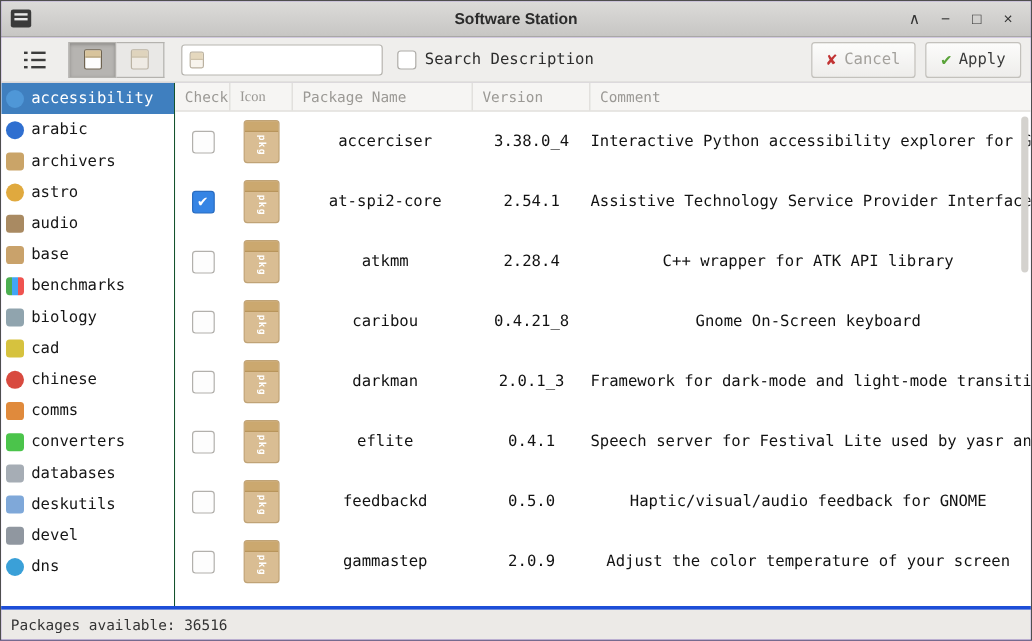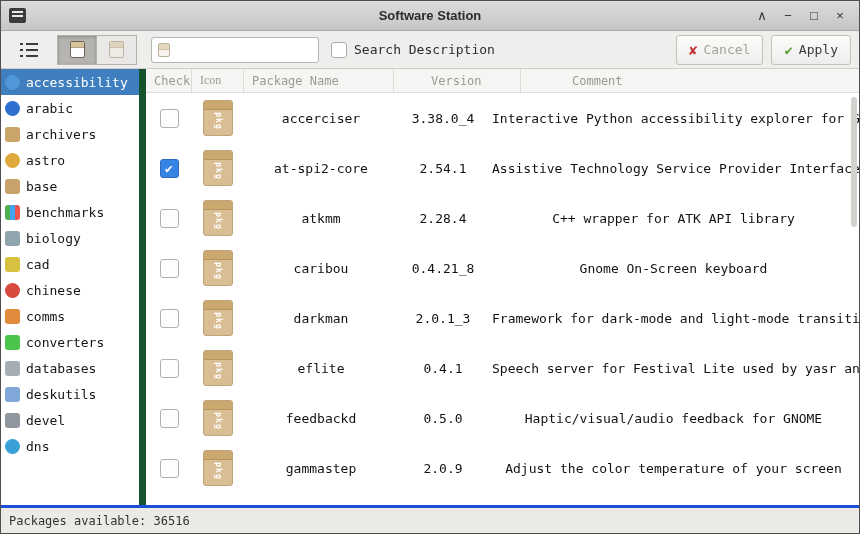--- a/index.html
+++ b/index.html
@@ -36,21 +36,21 @@
   .cb-label { margin-left:7px; font-size:13px; color:#2d2d2d; }
   .tb-spacer { flex:1; }
   .btn { height:30px; padding:0 12px; margin-right:8px; border:1px solid #c3c1bc; border-radius:3px; background:linear-gradient(#fcfcfb,#eeedeb); display:flex; align-items:center; gap:6px; font-size:13px; }
   .btn-cancel { color:#a3a19c; }
   .btn-apply { color:#3a3a3a; }
   .x-glyph { color:#c23434; font-size:14px; font-weight:bold; }
   .check-glyph { color:#5aa339; font-size:14px; font-weight:bold; }
 
   
   .main { flex:1; display:flex; overflow:hidden; background:#fff; position:relative; }
-  .sidebar { width:145px; flex:0 0 145px; background:#fff; border-right:7px solid #14532d; overflow:hidden; }
+  .sidebar { width:145px; flex:0 0 145px; background:#fff; border-right:1px solid #14532d; overflow:hidden; }
   .side-item { height:26px; display:flex; align-items:center; gap:6px; padding-left:4px; font-size:13px; color:#161616; white-space:nowrap; }
   .side-item.on { background:#3f7fbf; color:#fff; }
   .cat-ico { width:15px; height:15px; border-radius:3px; flex:0 0 auto; }
   .c-accessibility{background:#4f97d7;border-radius:50%;}
   .c-arabic{background:#2f6fd0;border-radius:50%;}
   .c-archivers{background:#caa468;}
   .c-astro{background:#e0a93e;border-radius:50%;}
   .c-audio{background:#a98a62;}
   .c-base{background:#c9a26b;}
   .c-benchmarks{background:linear-gradient(90deg,#4caf50 0 33%,#42a5f5 33% 66%,#ef5350 66% 100%);}
@@ -60,21 +60,21 @@
   .c-comms{background:#e08a3c;}
   .c-converters{background:#4bc44b;}
   .c-databases{background:#a6adb5;}
   .c-deskutils{background:#7fa8d9;}
   .c-devel{background:#9097a0;}
   .c-dns{background:#3aa0d8;border-radius:50%;}
 
   .content { flex:1; display:flex; flex-direction:column; background:#fff; position:relative; overflow:hidden; }
   .thead { height:24px; flex:0 0 24px; background:#f6f5f3; border-bottom:1px solid #dddbd7; display:flex; color:#9b9995; font-size:12px; }
   .th { display:flex; align-items:center; padding-left:8px; border-right:1px solid #dddbd7; overflow:hidden; white-space:nowrap; }
-  .th-check{ width:46px; } .th-icon{ width:52px;font-family:Liberation Serif, serif; } .th-name{ width:150px; } .th-ver{ width:98px;margin-left:29px; } .th-comment{ flex:1; border-right:none;margin-left:43px; }
+  .th-check{ width:46px; } .th-icon{ width:52px;font-family:Liberation Serif, serif; } .th-name{ width:150px; } .th-ver{ width:98px; } .th-comment{ flex:1; border-right:none; }
 
   .tbody { flex:1; overflow:hidden; }
   .row { height:50px; display:flex; align-items:center;text-align:center; }
   .cell-check { width:46px; flex:0 0 46px; display:flex; justify-content:center; }
   .rcb { width:19px; height:19px; border:1px solid #b2b0ac; border-radius:3px; background:#fdfdfd; display:flex; align-items:center; justify-content:center; }
   .rcb.on { background:#3584e4; border-color:#2a6cc0; }
   .rcb.on::after { content:"✔"; color:#fff; font-size:13px; line-height:1; }
   .cell-icon { width:52px; flex:0 0 52px; display:flex; justify-content:center; }
   .pkg { width:30px; height:36px; background:#d9bd93; border:1px solid #c0a376; border-radius:3px; position:relative; overflow:hidden; }
   .pkg::before { content:""; position:absolute; top:0; left:0; right:0; height:8px; background:#cba86f; border-bottom:1px solid #b8955c; }
@@ -148,20 +148,24 @@
       </div>
       <div class="side-item">
         <span class="cat-ico c-archivers"></span>
         <span>archivers</span>
       </div>
       <div class="side-item">
         <span class="cat-ico c-astro"></span>
         <span>astro</span>
       </div>
       <div class="side-item">
+        <span class="cat-ico c-audio"></span>
+        <span>audio</span>
+      </div>
+      <div class="side-item">
         <span class="cat-ico c-base"></span>
         <span>base</span>
       </div>
       <div class="side-item">
         <span class="cat-ico c-benchmarks"></span>
         <span>benchmarks</span>
       </div>
       <div class="side-item">
         <span class="cat-ico c-biology"></span>
         <span>biology</span>

